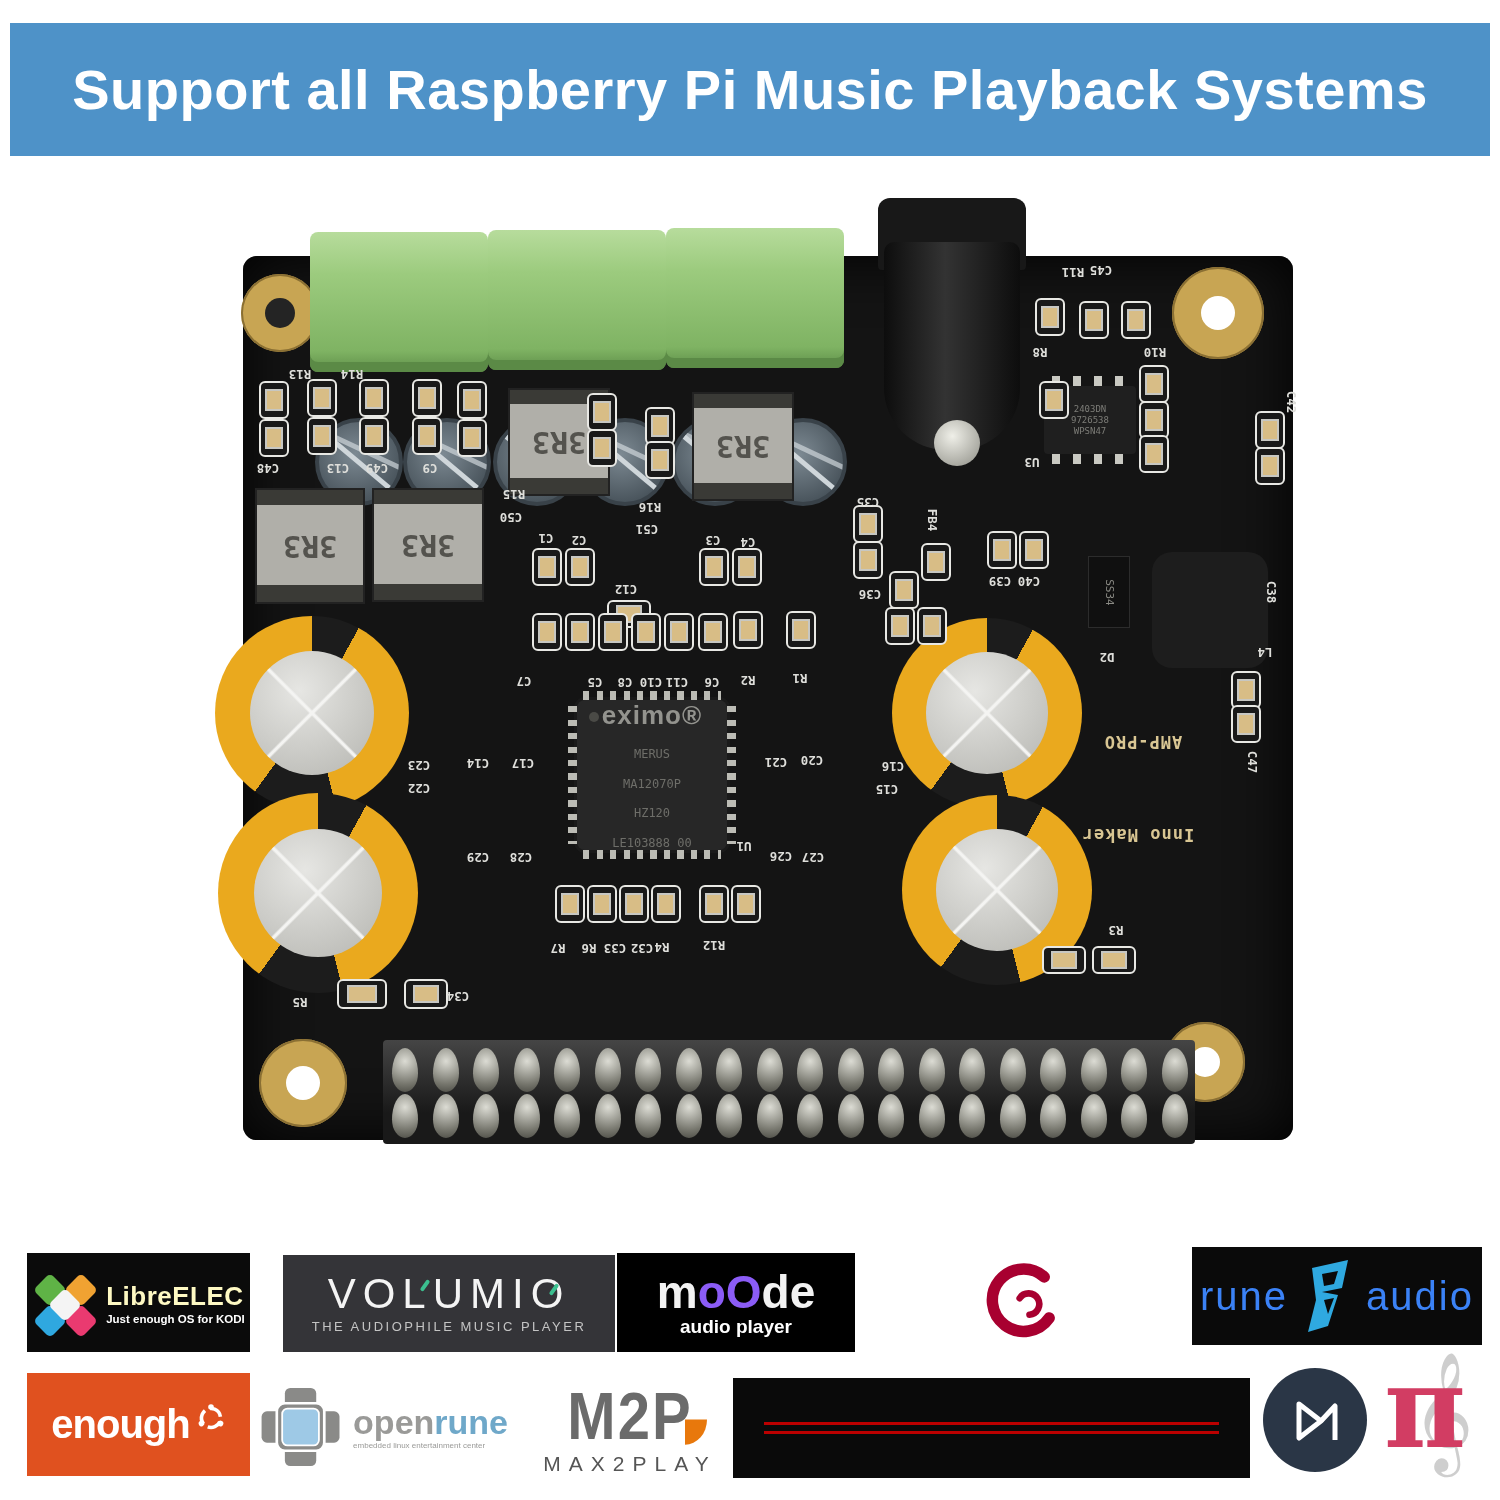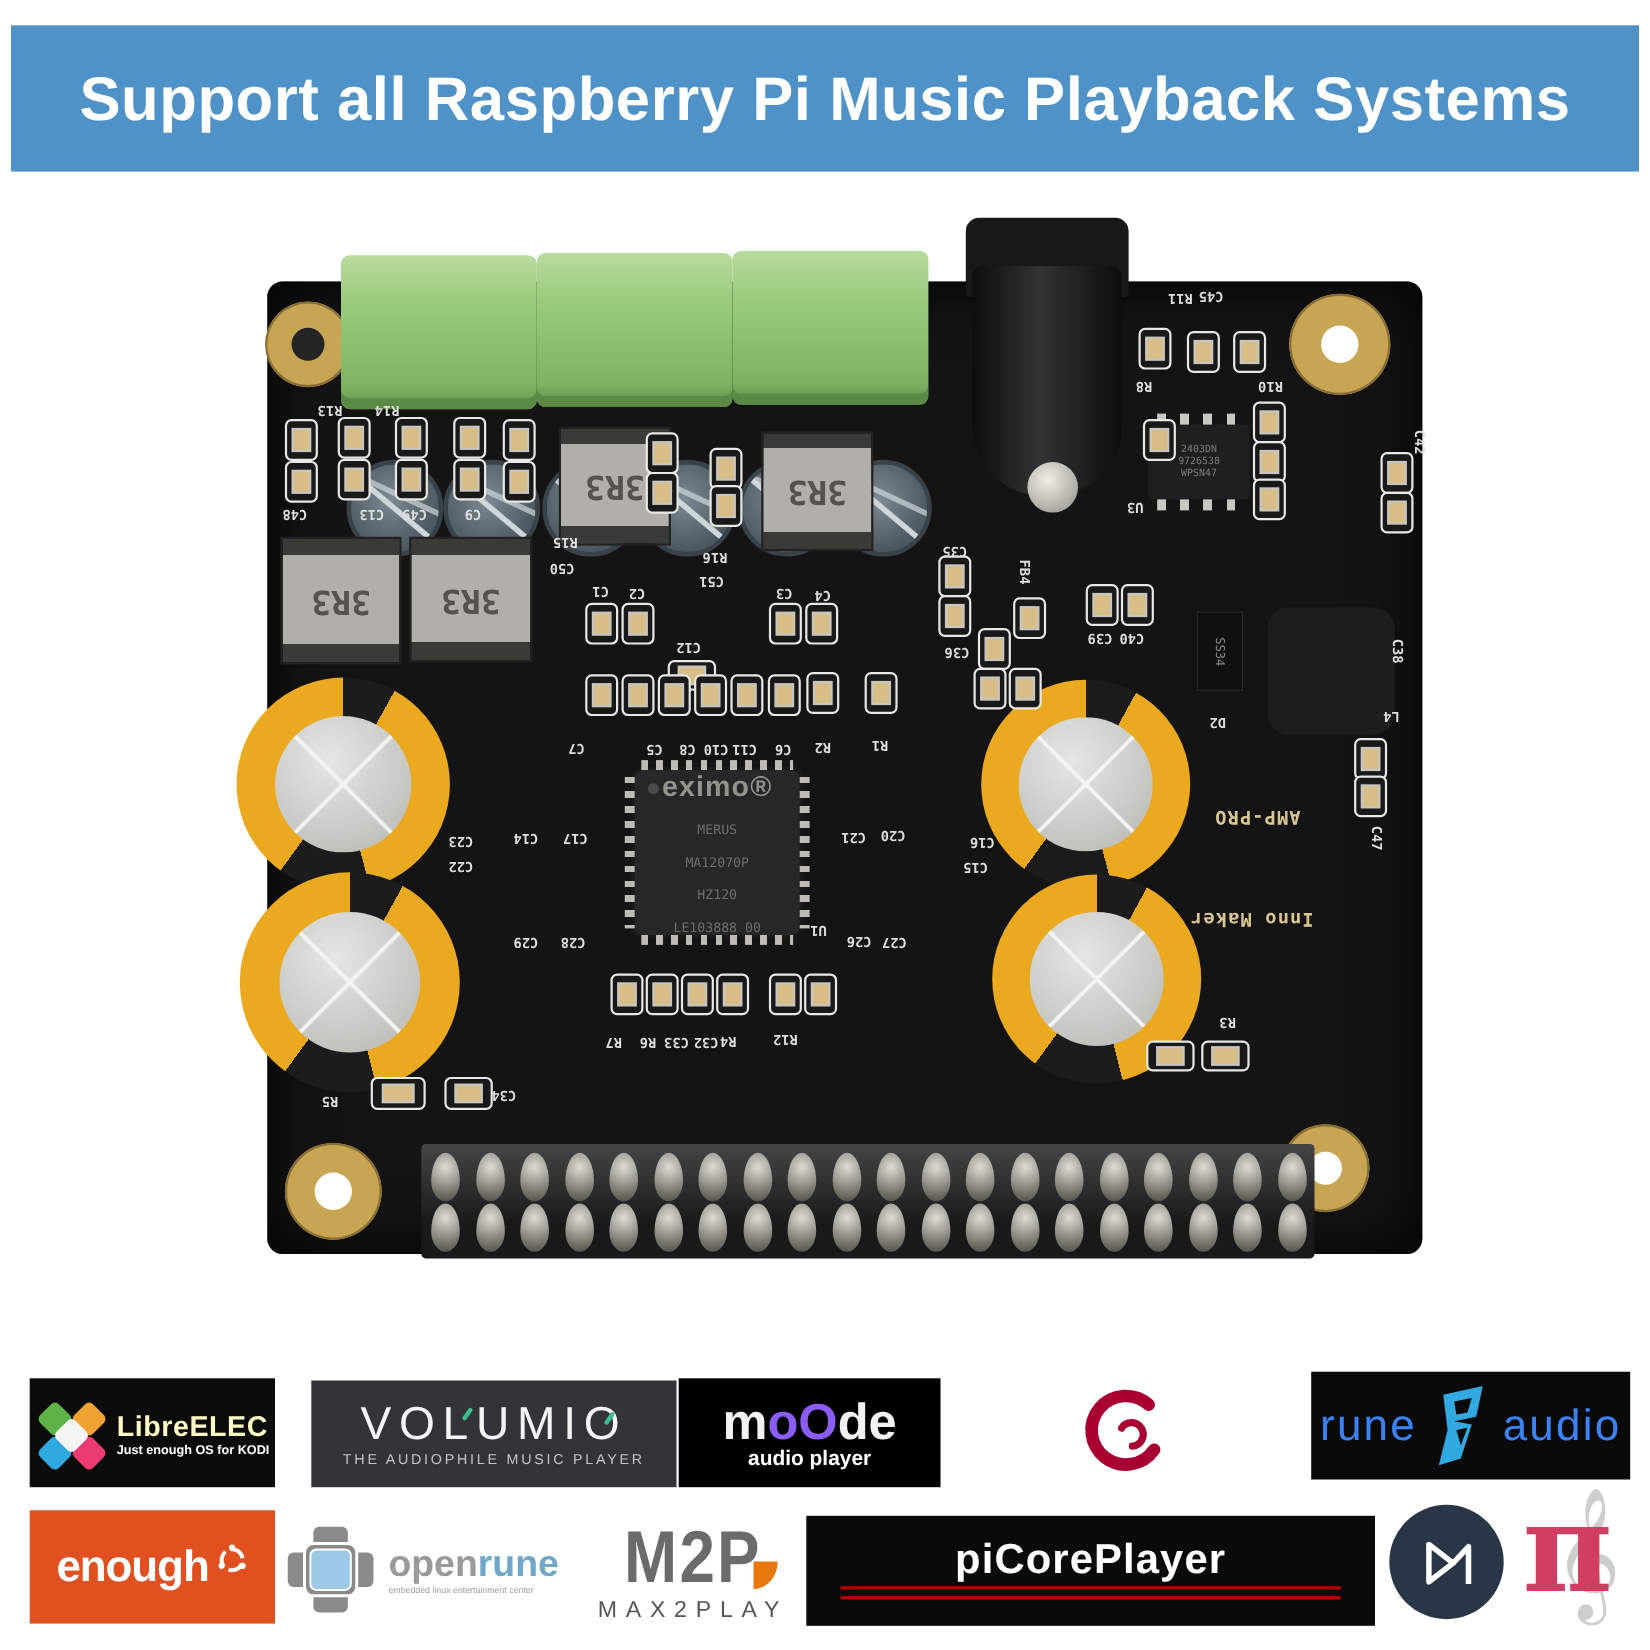--- a/index.html
+++ b/index.html
@@ -586,21 +586,20 @@
 
 <div class="abs lbox m2p">
   <div class="big">
     <span>M2P</span>
     <span class="corner"></span>
   </div>
   <div class="sub">MAX2PLAY</div>
 </div>
 
 <div class="abs lbox pcp">
-  <div class="t1">piCorePlayer</div>
   <div class="rule"></div>
   <div class="rule"></div>
 </div>
 
 <div class="abs mcircle">
   <svg width="104" height="104" viewBox="0 0 104 104">
     <path d="M36 70 V36 L58 53 L36 70 Z" fill="none" stroke="#fff" stroke-width="5" stroke-linejoin="round"></path>
     <path d="M58 53 L72 38 V72" fill="none" stroke="#fff" stroke-width="5" stroke-linejoin="round"></path>
   </svg>
 </div>

